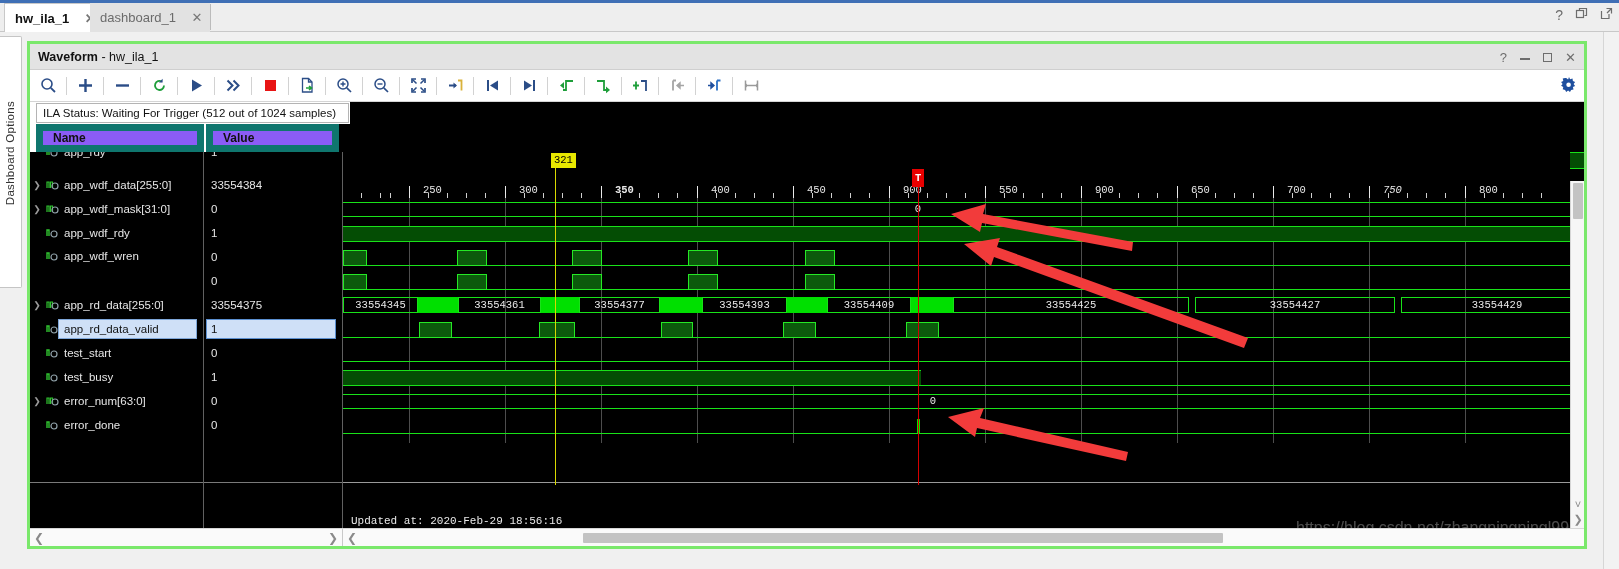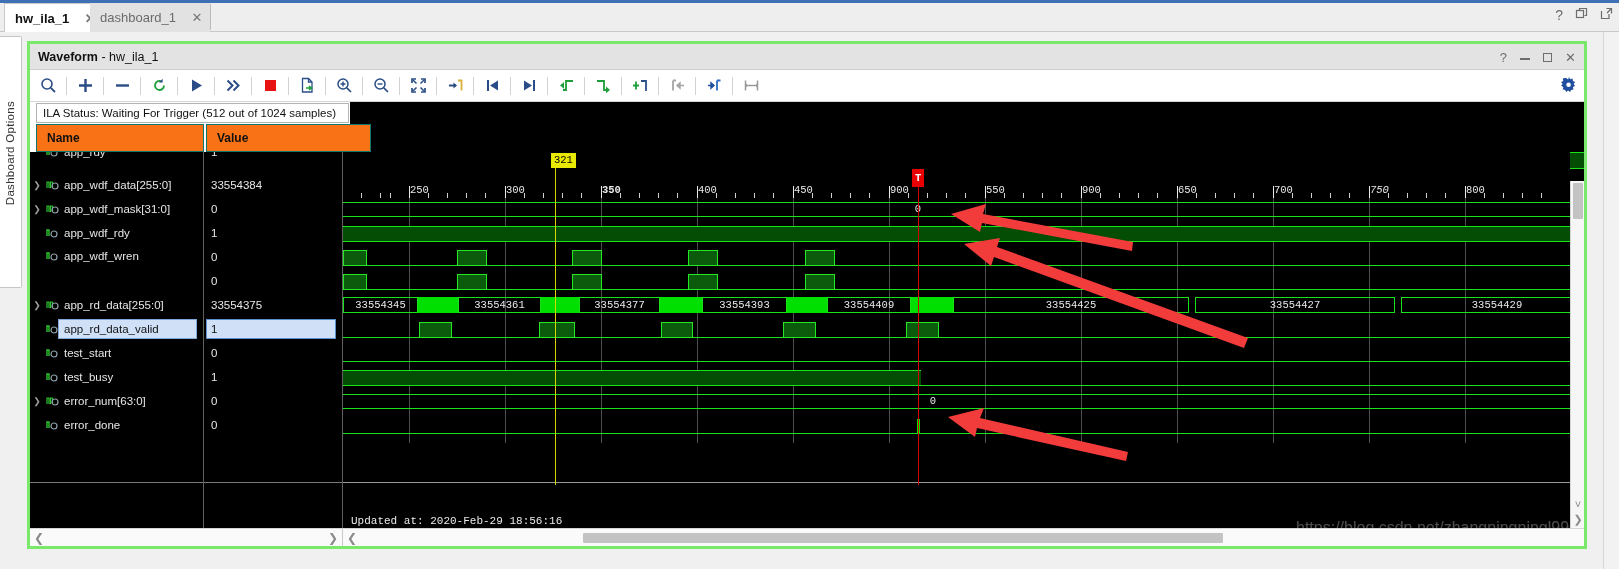--- a/index.html
+++ b/index.html
@@ -104,26 +104,26 @@
     width: 313px; margin: 1px 0 1px 6px;
     border: 1px solid #b4b4b4; background: #fff;
     display: flex; align-items: center; padding-left: 6px;
     font-size: 11.5px; color: #111; white-space: nowrap; overflow: hidden;
   }
   .status-black { flex: 1; background: #000; margin-left: 1px; }
 
   
   .colhdr { position: relative; height: 28px; background: #ffffff; display: flex; }
   .colhdr .cell {
-    background: #f97316; border: 1px solid #0f766e;
+    background: #8b5cf6; border: 7px solid #0f766e;
     display: flex; align-items: center; padding-left: 10px;
     font-size: 12px; font-weight: bold; color: #111;
   }
   .colhdr .c-name { width: 168px; margin-left: 6px; }
-  .colhdr .c-value { width: 165px; margin-left: 2px; }
+  .colhdr .c-value { width: 133px; margin-left: 2px; }
   .colhdr .c-rest { flex: 1; background: #000; border: none; }
 
   
   .body {
     position: relative; height: 381px; background: #000; display: flex;
   }
   .names-pane {
     width: 174px; background: #000; position: relative;
     border-right: 1px solid #606060; overflow: hidden;
   }
@@ -161,21 +161,21 @@
     position: absolute; left: 2px; right: 6px; top: 2px; bottom: 2px;
     background: #cfe0f7; border: 1px solid #5b8fd0;
   }
   .val-row.selected .vtxt { position: relative; z-index: 2; color: #111; }
 
   
   .ruler { position: absolute; left: 0; top: 0; width: 100%; height: 46px; }
   .tick-label {
     position: absolute; bottom: 2px; font-size: 10.5px;
     color: #e9e9e9; font-family: "Liberation Mono", monospace;
-    padding-left: 1px;
+    padding-left: 14px;
   }
   .tick-major {
     position: absolute; bottom: 0; width: 1px; height: 12px; background: #e9e9e9;
   }
   .tick-minor {
     position: absolute; bottom: 0; width: 1px; height: 5px; background: #cfcfcf;
   }
   .marker-flag {
     position: absolute; top: 1px; height: 15px; padding: 0 3px;
     font-size: 10.5px; font-family: "Liberation Mono", monospace;

